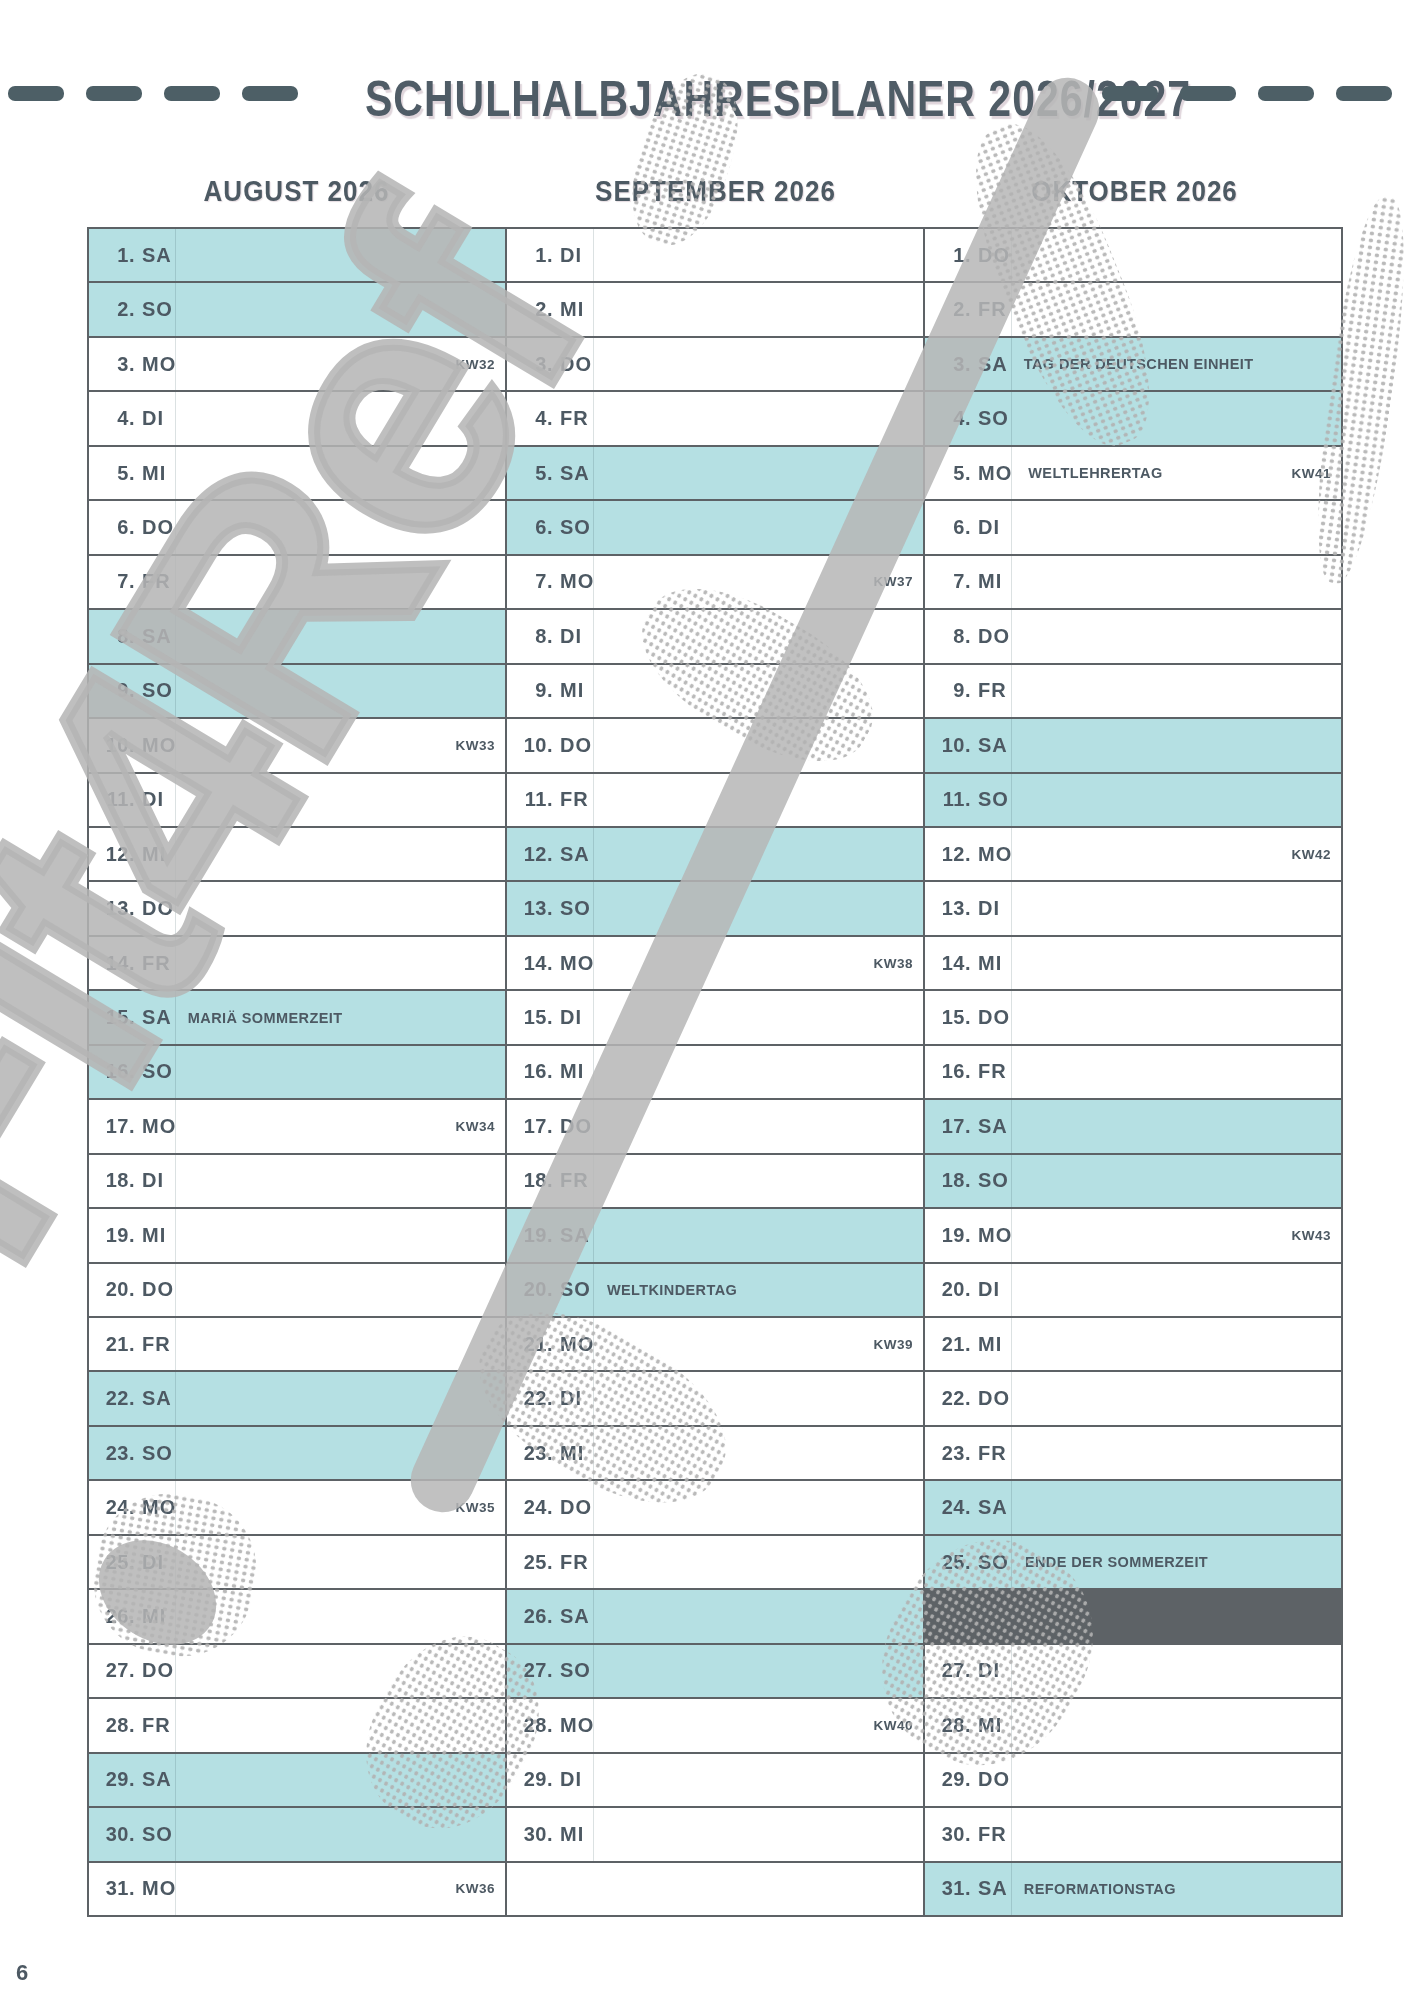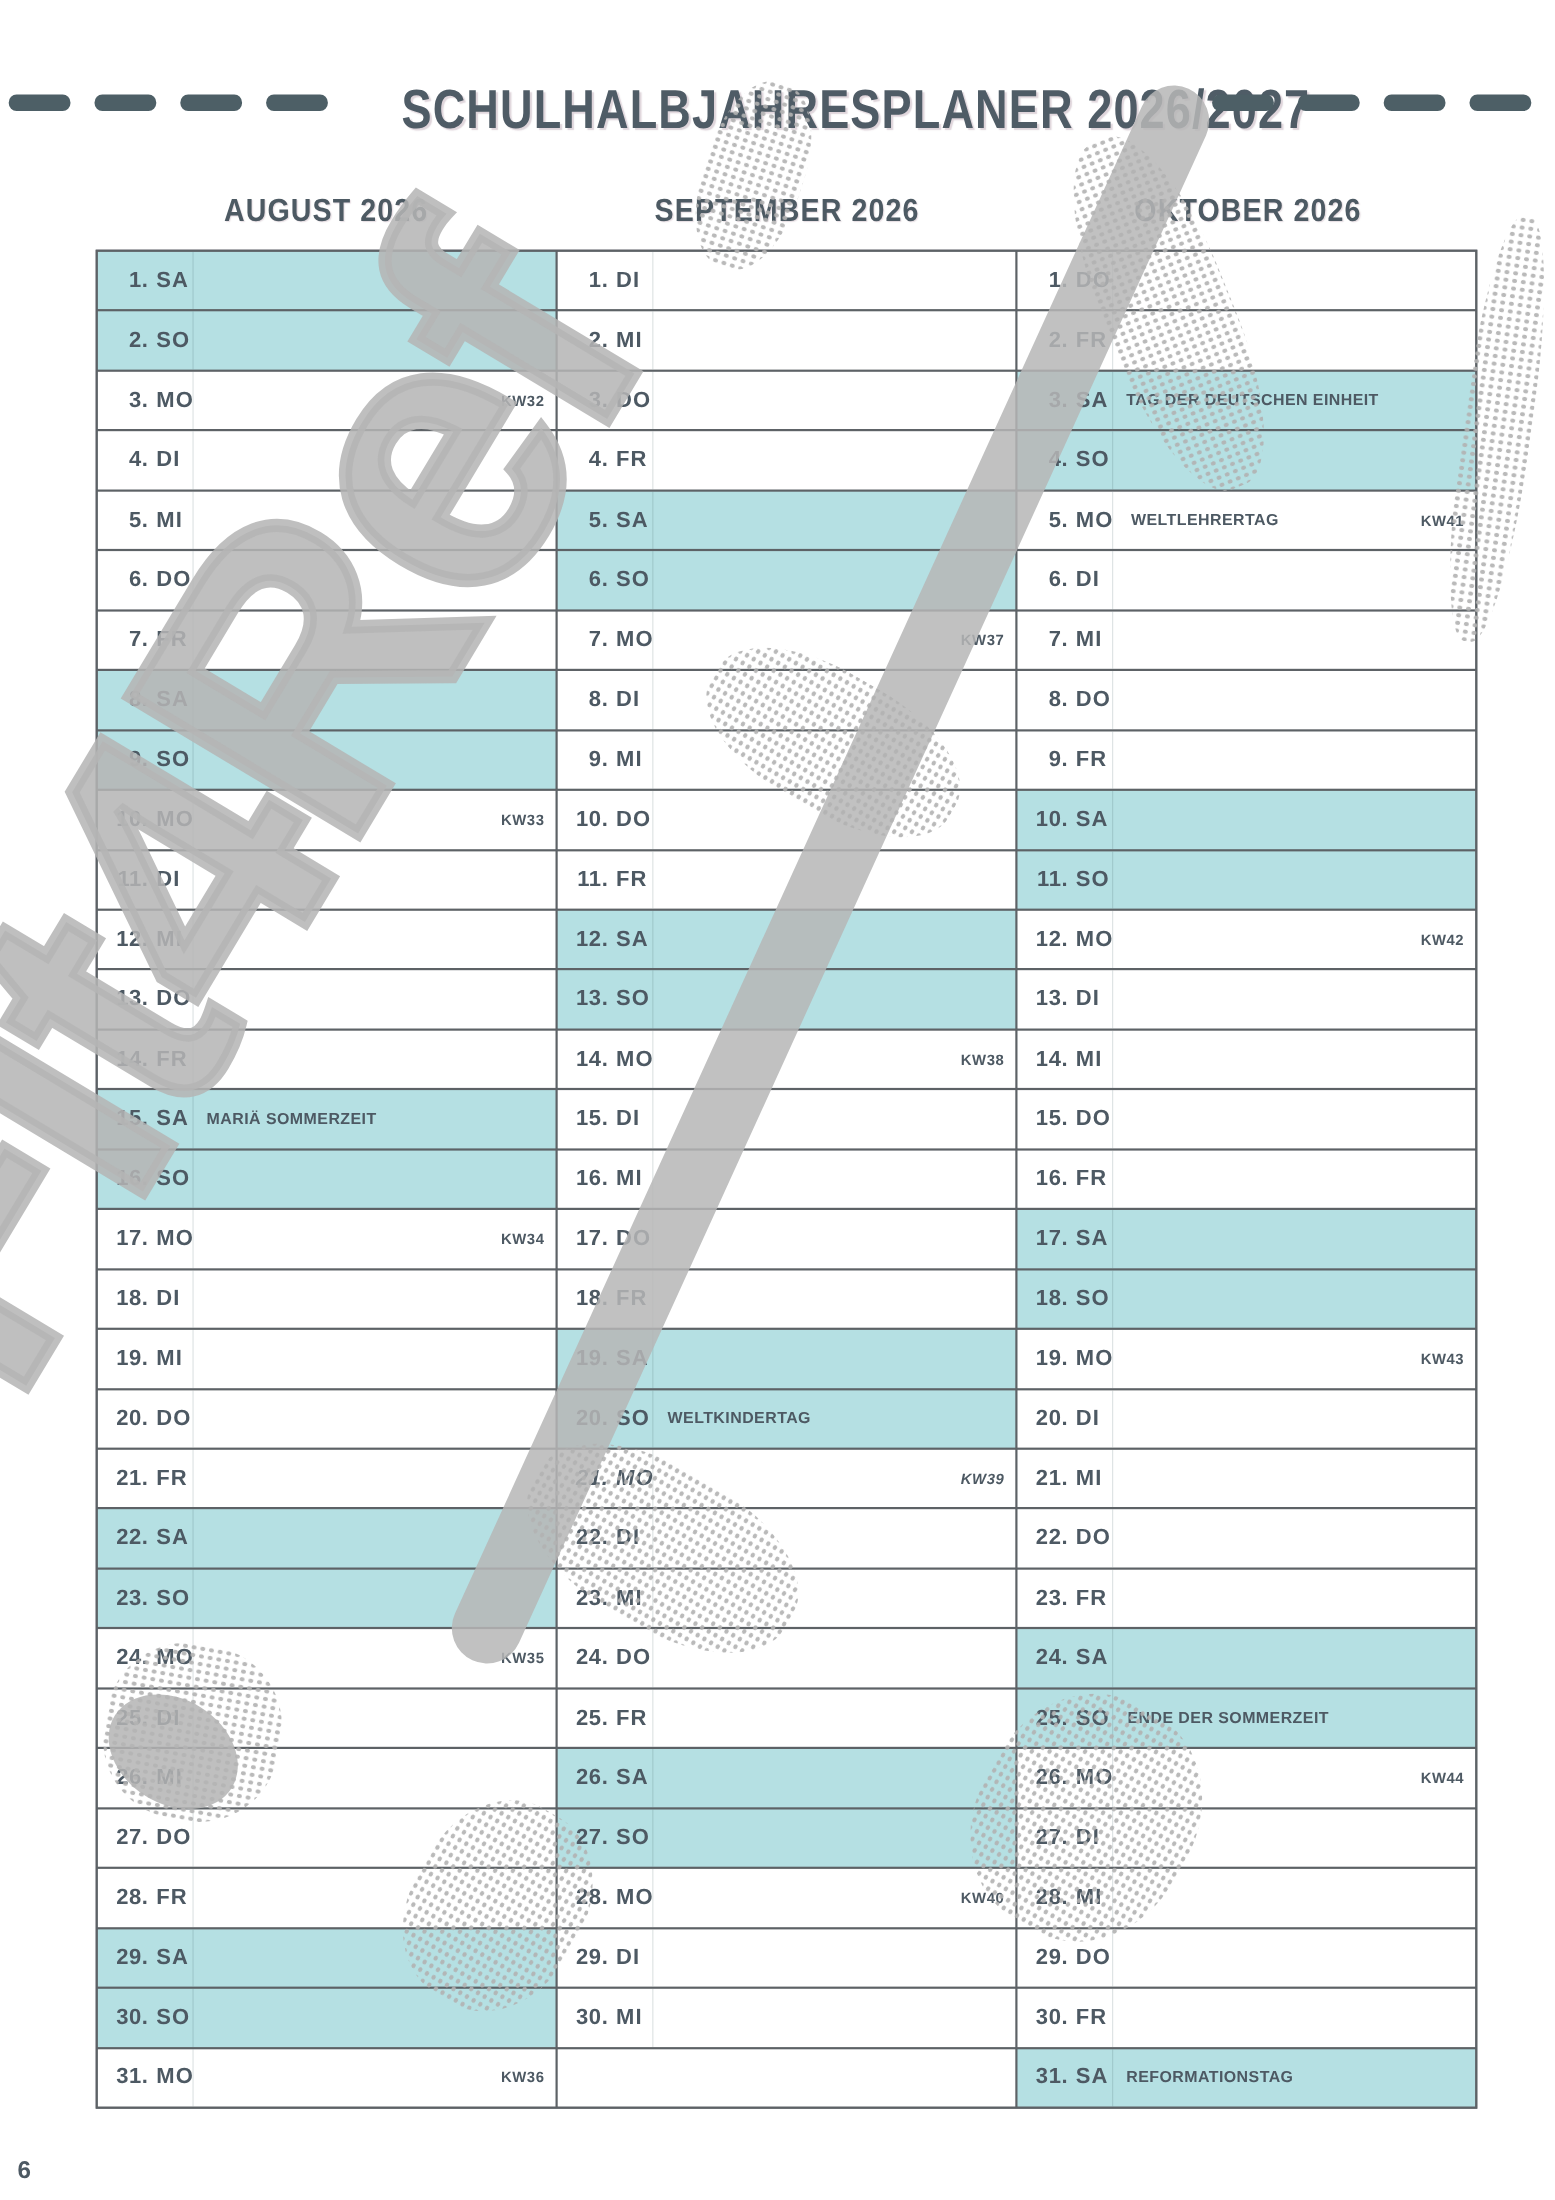--- a/index.html
+++ b/index.html
@@ -363,21 +363,21 @@
         <span class="num">19.</span>
         <span class="wd">SA</span>
         <span class="sep"></span>
       </div>
       <div class="cell hl" style="grid-area: 20 / 2;">
         <span class="num">20.</span>
         <span class="wd">SO</span>
         <span class="sep"></span>
         <span class="note">WELTKINDERTAG</span>
       </div>
-      <div class="cell" style="grid-area: 21 / 2; font-style: italic;">
+      <div class="cell" style="grid-area: 21 / 2;">
         <span class="num">21.</span>
         <span class="wd">MO</span>
         <span class="sep"></span>
         <span class="kw">KW39</span>
       </div>
       <div class="cell" style="grid-area: 22 / 2;">
         <span class="num">22.</span>
         <span class="wd">DI</span>
         <span class="sep"></span>
       </div>
@@ -546,26 +546,20 @@
       <div class="cell hl" style="grid-area: 24 / 3;">
         <span class="num">24.</span>
         <span class="wd">SA</span>
         <span class="sep"></span>
       </div>
       <div class="cell hl" style="grid-area: 25 / 3;">
         <span class="num">25.</span>
         <span class="wd">SO</span>
         <span class="sep"></span>
         <span class="note">ENDE DER SOMMERZEIT</span>
-      </div>
-      <div class="cell" style="grid-area: 26 / 3;">
-        <span class="num">26.</span>
-        <span class="wd">MO</span>
-        <span class="sep"></span>
-        <span class="kw">KW44</span>
       </div>
       <div class="cell" style="grid-area: 27 / 3;">
         <span class="num">27.</span>
         <span class="wd">DI</span>
         <span class="sep"></span>
       </div>
       <div class="cell" style="grid-area: 28 / 3;">
         <span class="num">28.</span>
         <span class="wd">MI</span>
         <span class="sep"></span>

